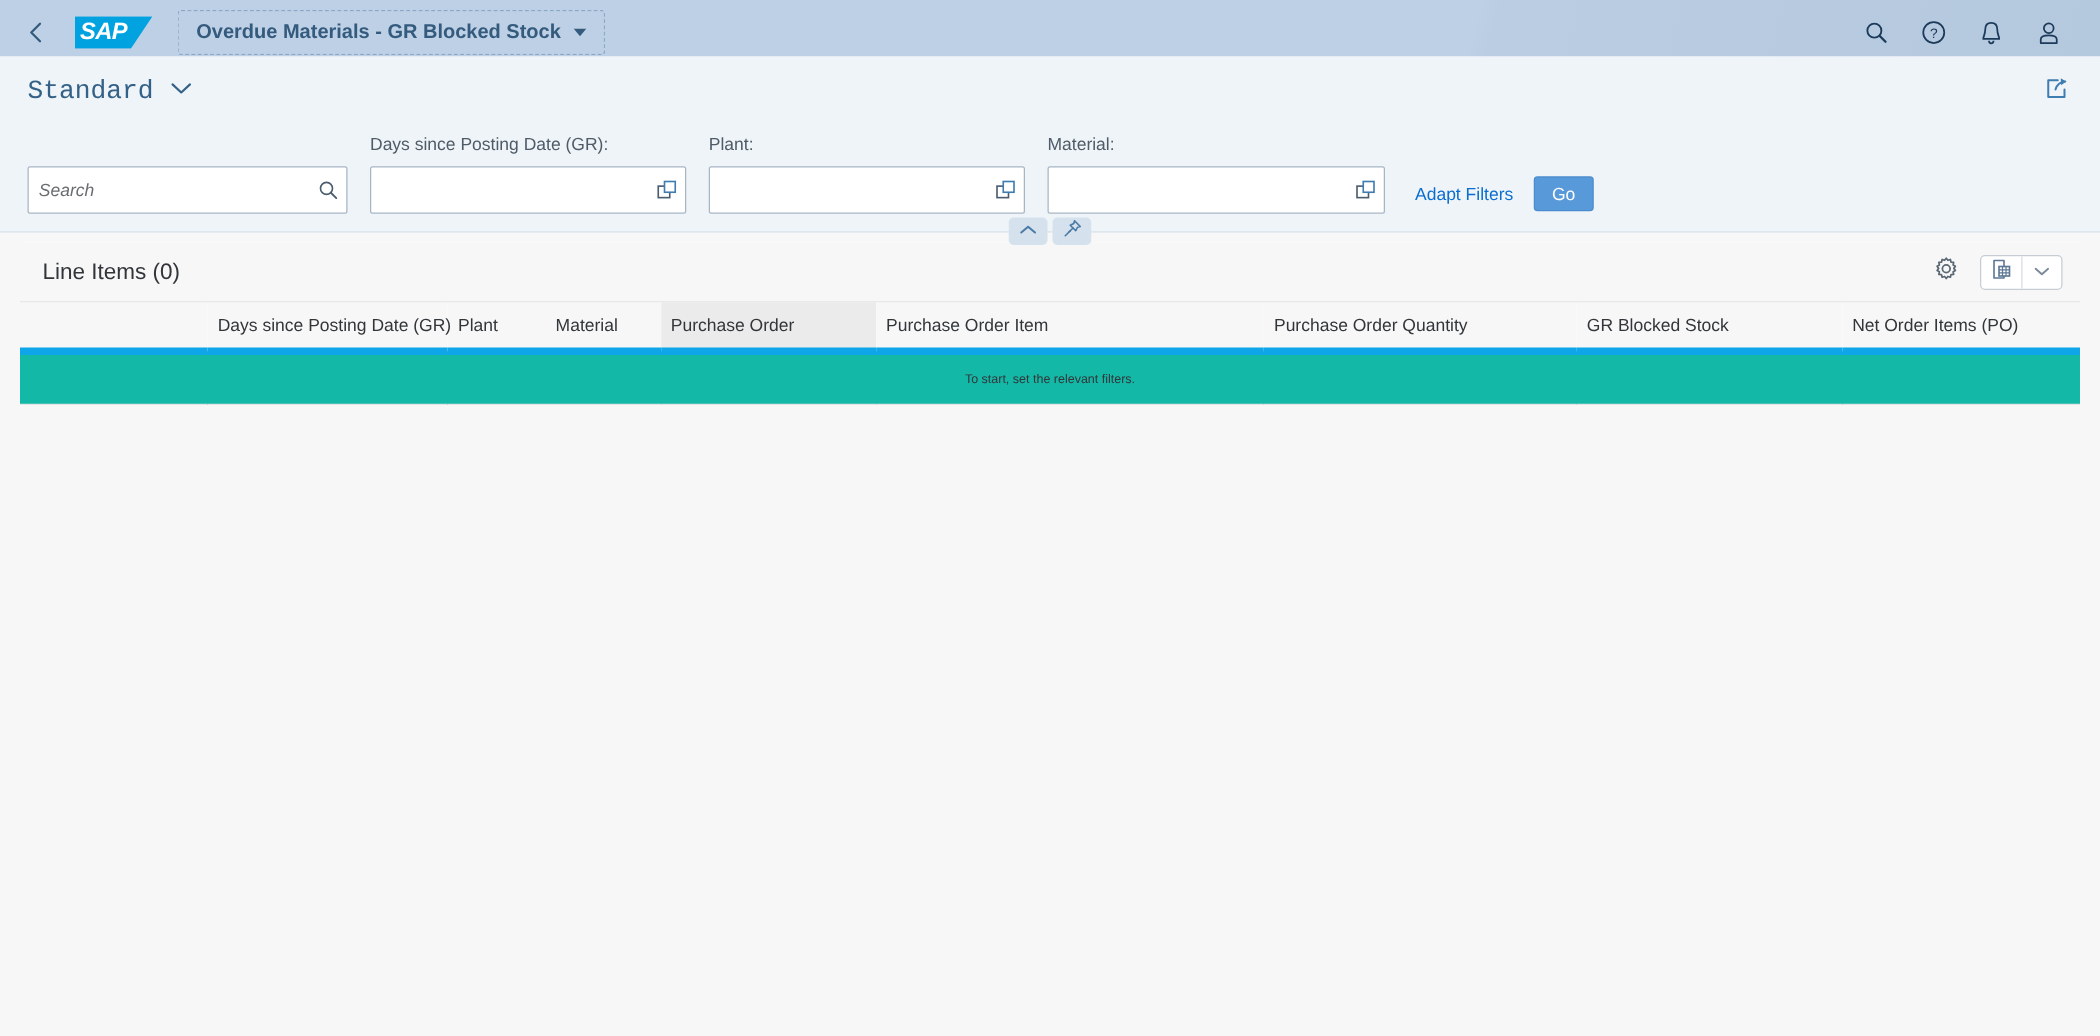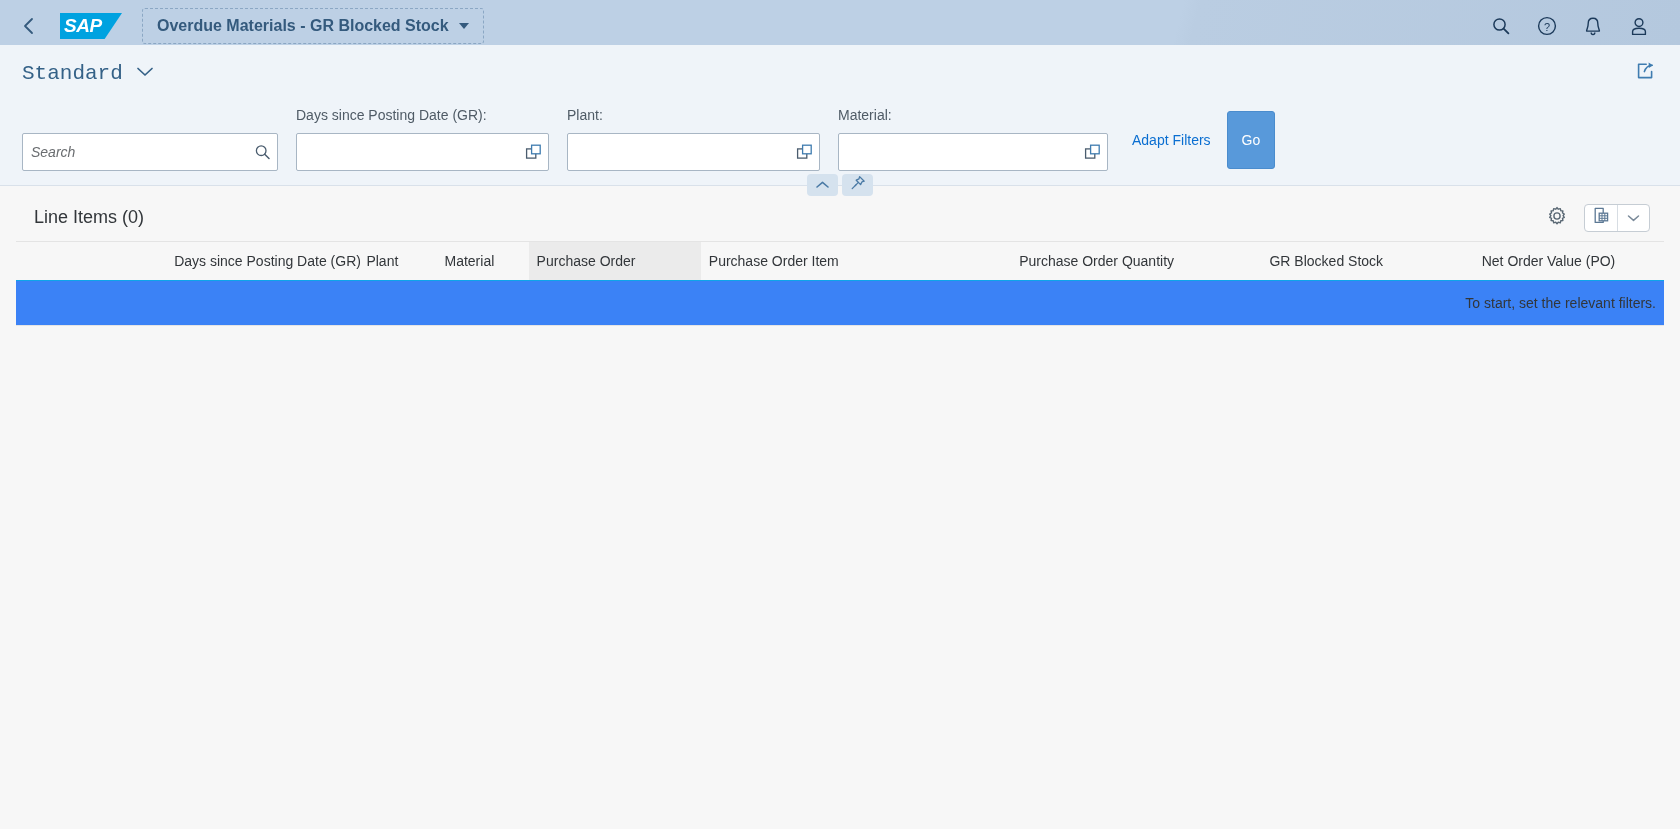--- a/index.html
+++ b/index.html
@@ -184,21 +184,21 @@
     color: #0a6ed1;
     cursor: pointer;
     white-space: nowrap;
   }
   .go-btn {
     background: #5899da;
     color: #ffffff;
     border: 1px solid #4a8ccd;
     border-radius: 3px;
     font-size: 14px;
-    padding: 20px 14px;
+    padding: 5px 14px;
     cursor: pointer;
     font-family: "Liberation Sans", sans-serif;
     line-height: 16px;
   }
 
   
   .fb-toggles {
     position: absolute;
     left: 50%;
     transform: translateX(-50%);
@@ -265,30 +265,30 @@
     table-layout: fixed;
   }
   table.grid thead th {
     background: #f7f7f7;
     font-size: 14px;
     font-weight: normal;
     color: #32363a;
     text-align: left;
     padding: 10px 8px;
     height: 38px;
-    border-bottom: 1px solid #0ea5e9;
+    border-bottom: 6px solid #0ea5e9;
     vertical-align: middle;
     white-space: nowrap;
   }
   table.grid thead th.hover { background: #ebebeb; }
   table.grid tbody td {
-    background: #3b82f6;
-    font-size: 14px;
+    background: #14b8a6;
+    font-size: 10px;
     color: #32363a;
-    text-align: right;
+    text-align: center;
     padding: 14px 8px;
     border-bottom: 1px solid #e4e4e4;
   }
 </style>
 </head>
 <body>
 
 <div class="shellbar">
   <div class="shell-left">
 
@@ -499,21 +499,21 @@
       <thead>
         <tr>
           <th style="width:150px"></th>
           <th style="width:192px">Days since Posting Date (GR)</th>
           <th style="width:78px">Plant</th>
           <th style="width:92px">Material</th>
           <th class="hover" style="width:172px">Purchase Order</th>
           <th style="width:310px">Purchase Order Item</th>
           <th style="width:250px">Purchase Order Quantity</th>
           <th style="width:212px">GR Blocked Stock</th>
-          <th style="width:190px">Net Order Value (PO)</th>
+          <th style="width:190px">Net Order Items (PO)</th>
         </tr>
       </thead>
       <tbody>
         <tr>
           <td colspan="9">To start, set the relevant filters.</td>
         </tr>
       </tbody>
     </table>
 
   </div>

